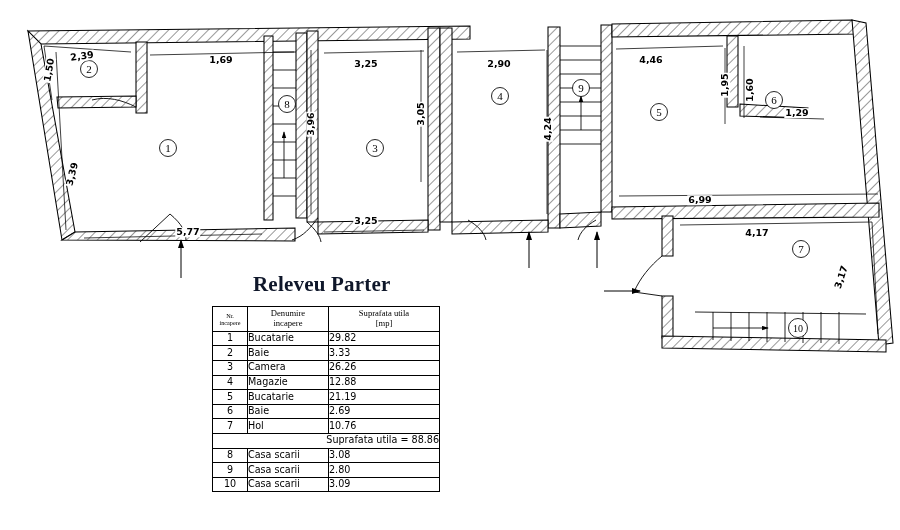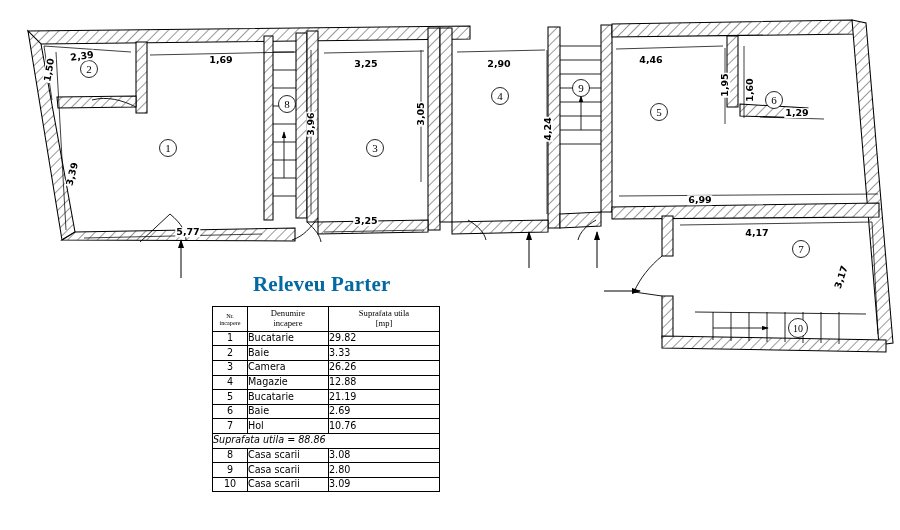--- a/index.html
+++ b/index.html
@@ -12,39 +12,39 @@
   #watermark{position:absolute;left:385px;top:232px;width:150px;height:75px;
              pointer-events:none;}
   #wm-logo{position:absolute;left:25px;top:0px;width:70px;height:56px;}
   #wm-text{position:absolute;left:0px;top:52px;width:150px;
            font-family:"DejaVu Sans",sans-serif;font-weight:bold;
            font-size:15.5px;letter-spacing:1.1px;white-space:nowrap;}
 
   
   #plan-title{position:absolute;left:253px;top:272px;
               font-family:"Liberation Serif",serif;font-weight:bold;
-              font-size:21px;color:#0369a1;letter-spacing:.2px;white-space:nowrap;}
+              font-size:21px;color:#0f172a;letter-spacing:.2px;white-space:nowrap;}
 
   
   #area-table{position:absolute;left:212px;top:306px;width:228px;
               border-collapse:collapse;background:transparent;}
   #area-table td,#area-table th{border:1px solid #000;padding:0;color:#000;}
   #area-table th{font-family:"Liberation Serif",serif;font-weight:normal;
                  font-size:8.5px;line-height:1.15;text-align:center;
                  padding:2px 1px;}
   #area-table th.c-nr{font-size:6.2px;width:32px;}
   #area-table th.c-nm{font-size:8.6px;width:78px;}
   #area-table th.c-ar{font-size:8.6px;}
   #area-table td{font-family:"DejaVu Sans",sans-serif;font-size:9.6px;
                  line-height:1.0;padding:1.5px 0 2.5px;}
   td.cell-nr{text-align:center;}
   td.cell-name{}
   td.cell-area{text-align:left;padding-left:18px;}
   td.cell-area.ind{padding-left:24px;}
-  tr.sum-row td{text-align:left;font-size:10.4px;padding:3px 0 4px;font-style:italic;}
+  tr.sum-row td{text-align:right;font-size:10.4px;padding:3px 0 4px;}
   tr.sum-row.total td{border-top:2px solid #000;}
   tr.first-stair td{border-top:2px solid #000;}
 </style>
 </head>
 <body>
 
 <div id="plan-root">
 
   <svg class="plan" viewBox="0 0 900 530">
     <defs>

